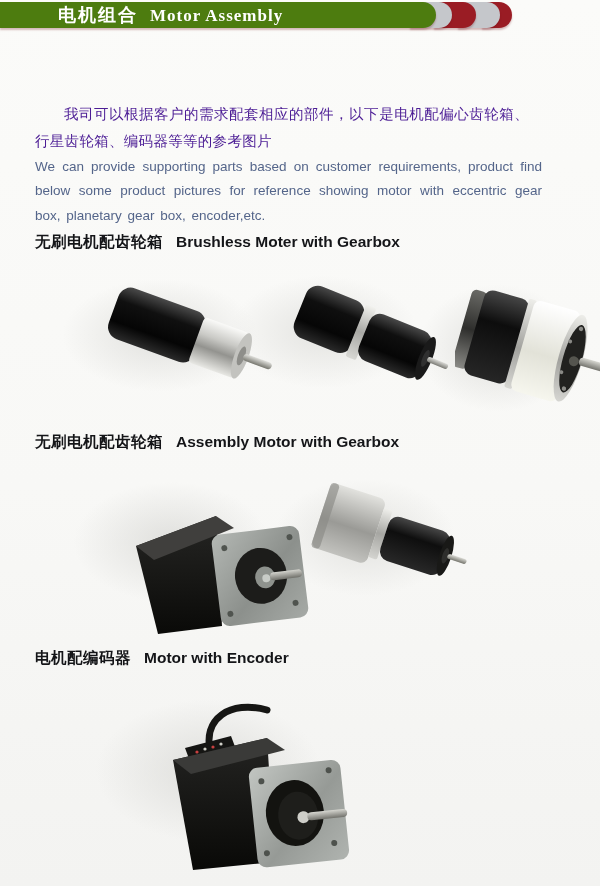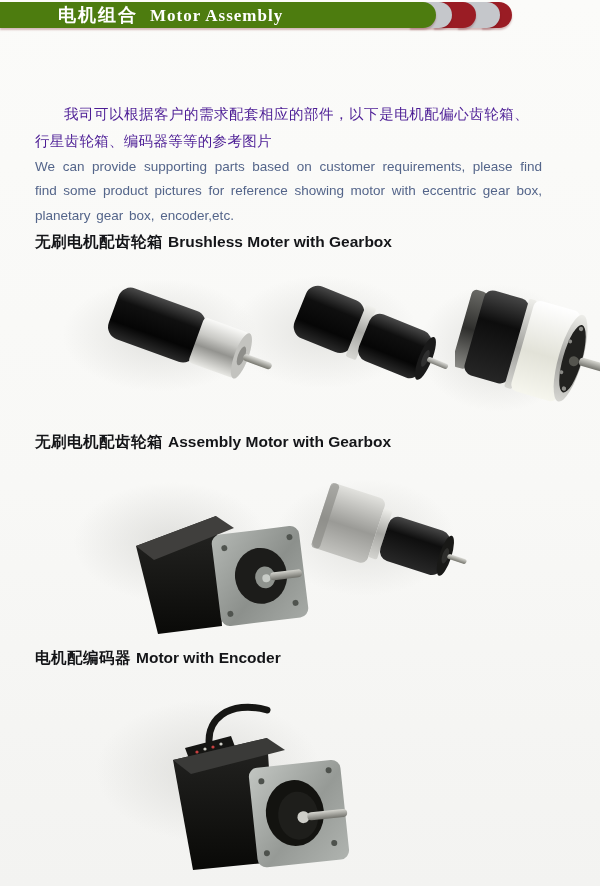--- a/index.html
+++ b/index.html
@@ -28,21 +28,21 @@
     text-align:justify;text-indent:2em;letter-spacing:.3px;
   }
   .intro-en{
     position:absolute;left:35px;top:141px;width:507px;
     font-size:13.5px;line-height:24.5px;color:#54658a;
     text-align:justify;word-spacing:2px;
   }
   
   .sec-h{position:absolute;left:35px;margin:0;font-size:15.5px;line-height:20px;
     font-weight:bold;color:#141518;white-space:nowrap}
-  .sec-h .zh{margin-right:5px;letter-spacing:.5px}
+  .sec-h .zh{margin-right:13px;letter-spacing:.5px}
   #h1{top:232px} #h2{top:432px} #h3{top:648px}
   
   .photo-bg{position:absolute;pointer-events:none}
   #bg1{left:40px;top:268px;width:545px;height:160px;background:
     radial-gradient(ellipse 130px 75px at 22% 42%,rgba(222,222,219,.9),rgba(248,248,246,0) 75%),
     radial-gradient(ellipse 125px 75px at 52% 40%,rgba(224,224,221,.85),rgba(248,248,246,0) 75%),
     radial-gradient(ellipse 105px 85px at 84% 50%,rgba(220,220,217,.9),rgba(248,248,246,0) 75%)}
   #bg2{left:55px;top:468px;width:430px;height:165px;background:
     radial-gradient(ellipse 130px 80px at 27% 45%,rgba(221,221,218,.9),rgba(248,248,246,0) 75%),
     radial-gradient(ellipse 120px 78px at 72% 42%,rgba(223,223,220,.85),rgba(248,248,246,0) 75%)}
@@ -65,21 +65,21 @@
 <div class="banner-piece st-g2"></div>
 <div class="banner-piece st-r2"></div>
 <div class="banner-piece st-g1"></div>
 <div class="banner-piece banner-main">
   <div class="banner-title">
     <span class="zh">电机组合</span><span class="en">Motor Assembly</span>
   </div>
 </div>
 
 <p class="intro-zh">我司可以根据客户的需求配套相应的部件，以下是电机配偏心齿轮箱、行星齿轮箱、编码器等等的参考图片</p>
-<p class="intro-en">We can provide supporting parts based on customer requirements, please find find some product pictures for reference showing motor with eccentric gear box, planetary gear box, encoder,etc.</p>
+<p class="intro-en">We can provide supporting parts based on customer requirements, product find below some product pictures for reference showing motor with eccentric gear box, planetary gear box, encoder,etc.</p>
 
 <h2 class="sec-h" id="h1"><span class="zh">无刷电机配齿轮箱</span><span class="en">Brushless Moter with Gearbox</span></h2>
 <h2 class="sec-h" id="h2"><span class="zh">无刷电机配齿轮箱</span><span class="en">Assembly Motor with Gearbox</span></h2>
 <h2 class="sec-h" id="h3"><span class="zh">电机配编码器</span><span class="en">Motor with Encoder</span></h2>
 
 <div class="photo-bg" id="bg1"></div>
 <div class="photo-bg" id="bg2"></div>
 <div class="photo-bg" id="bg3"></div>
 
 <figure class="fig" id="f-m1" role="img" aria-label="brushless-motor-with-silver-gearbox">

